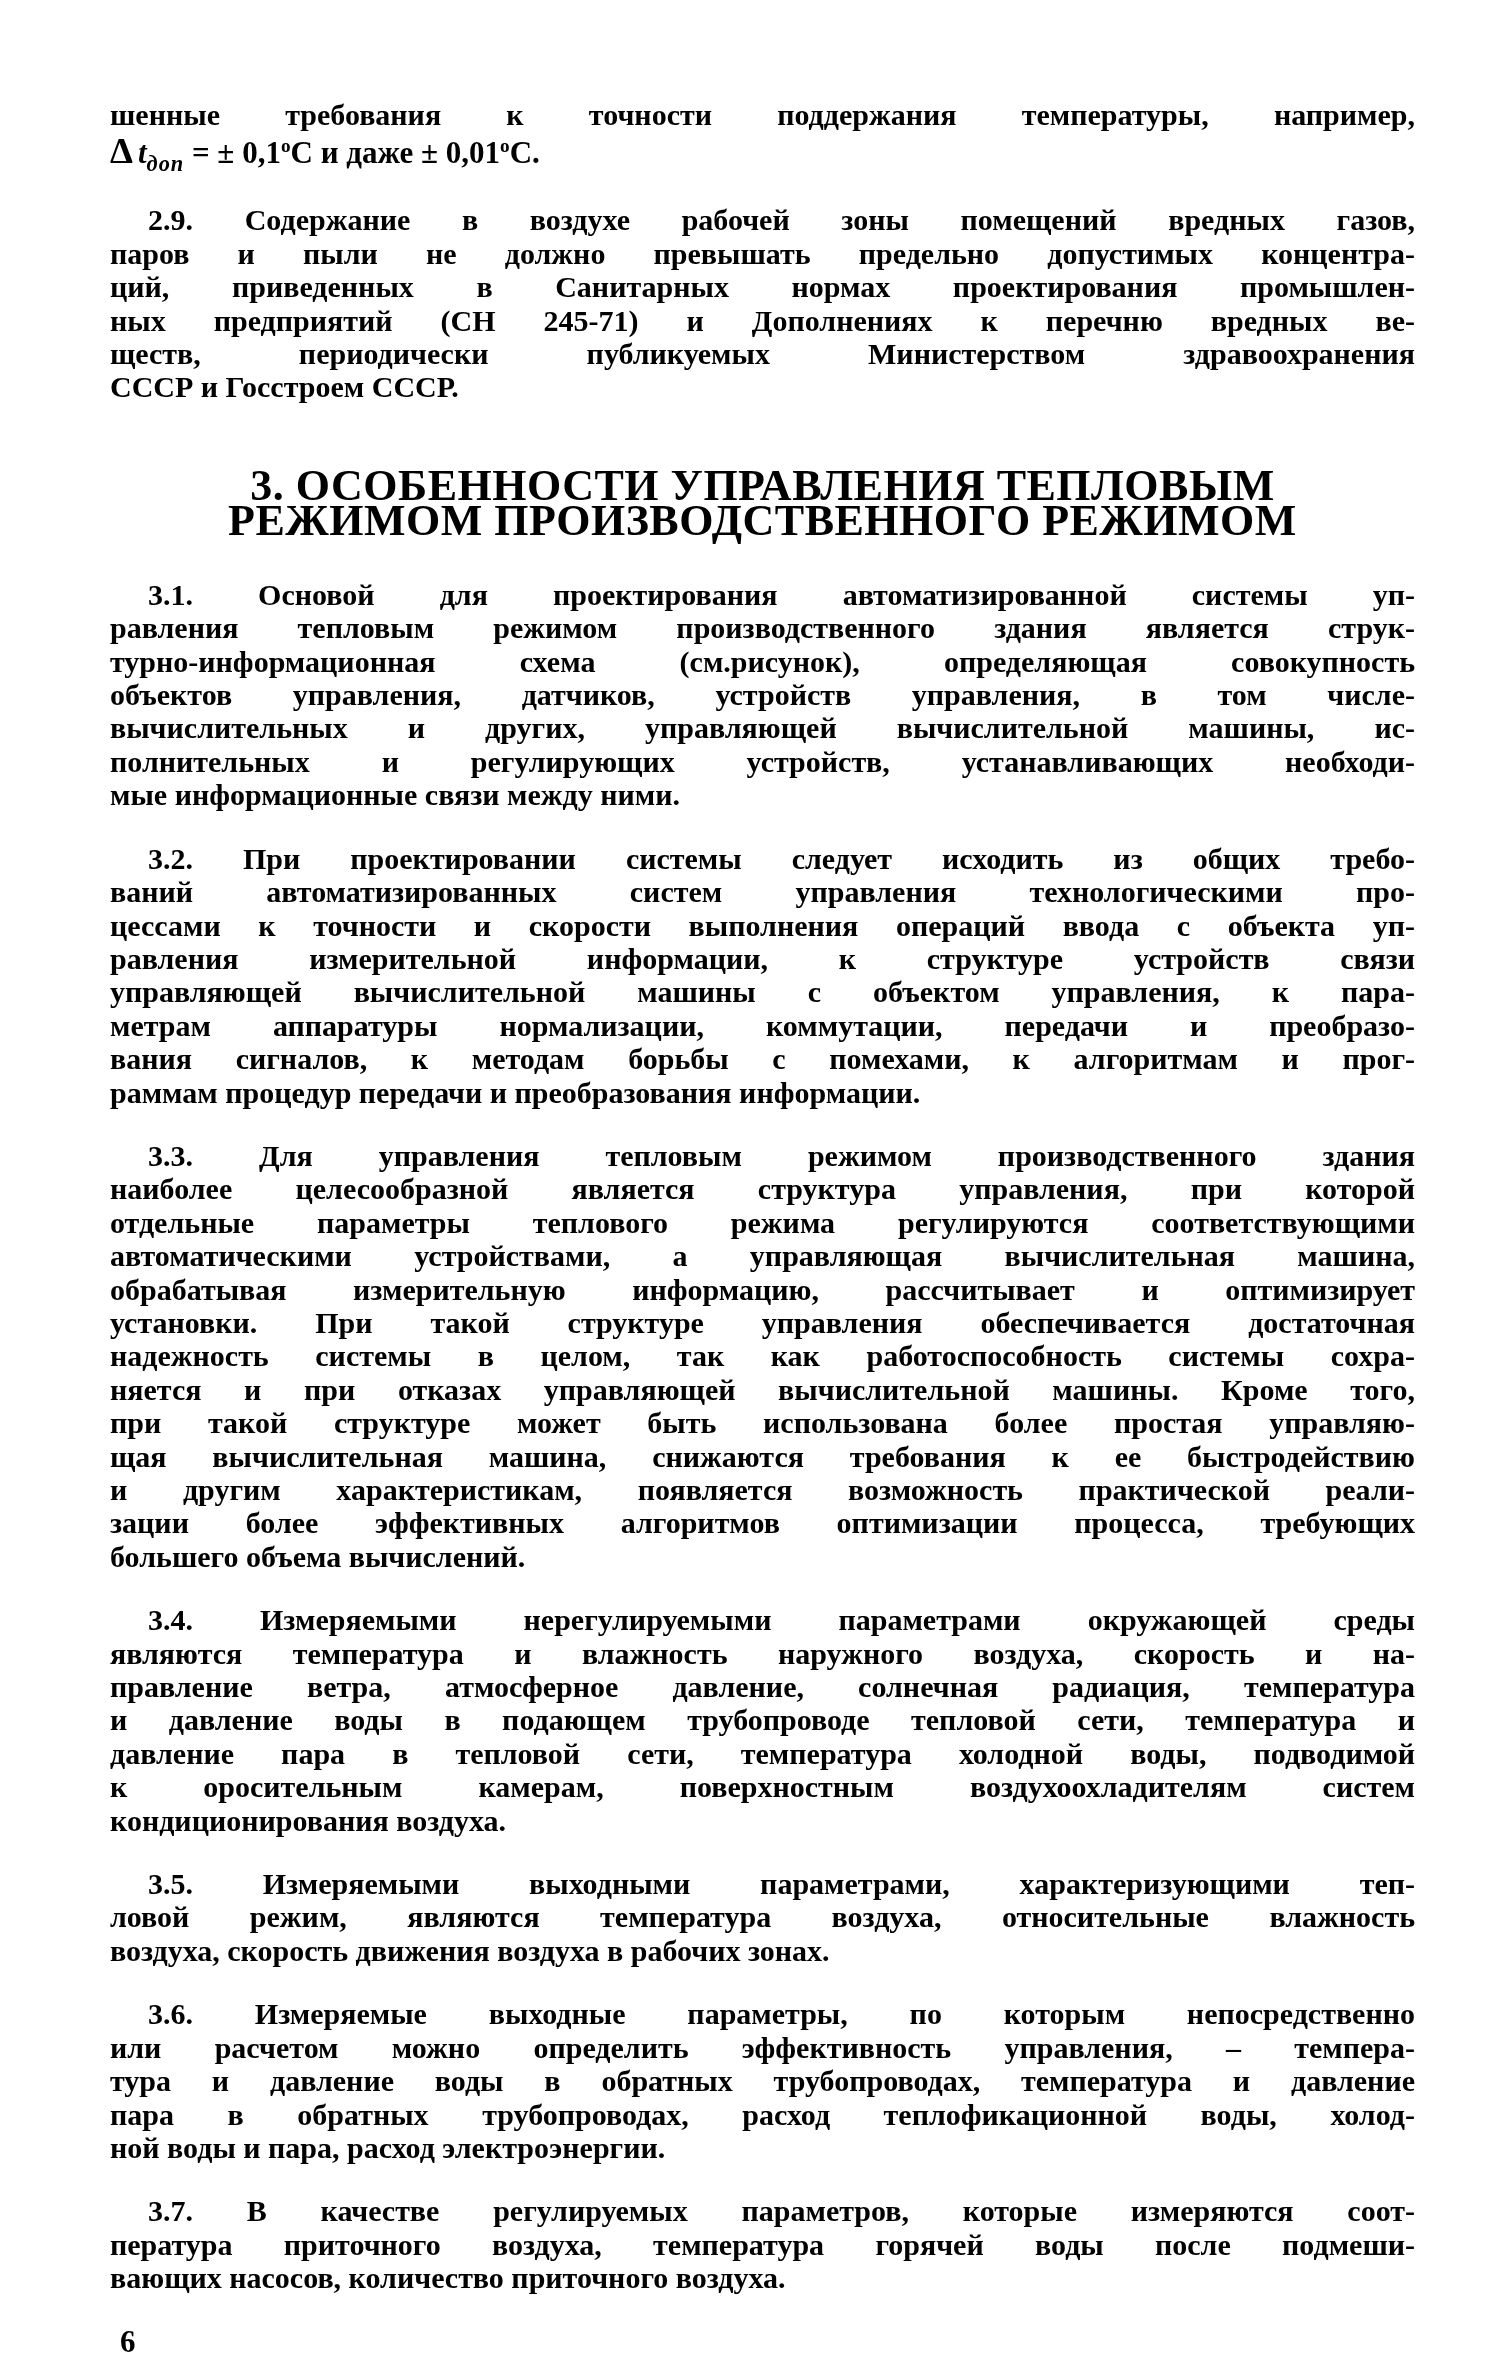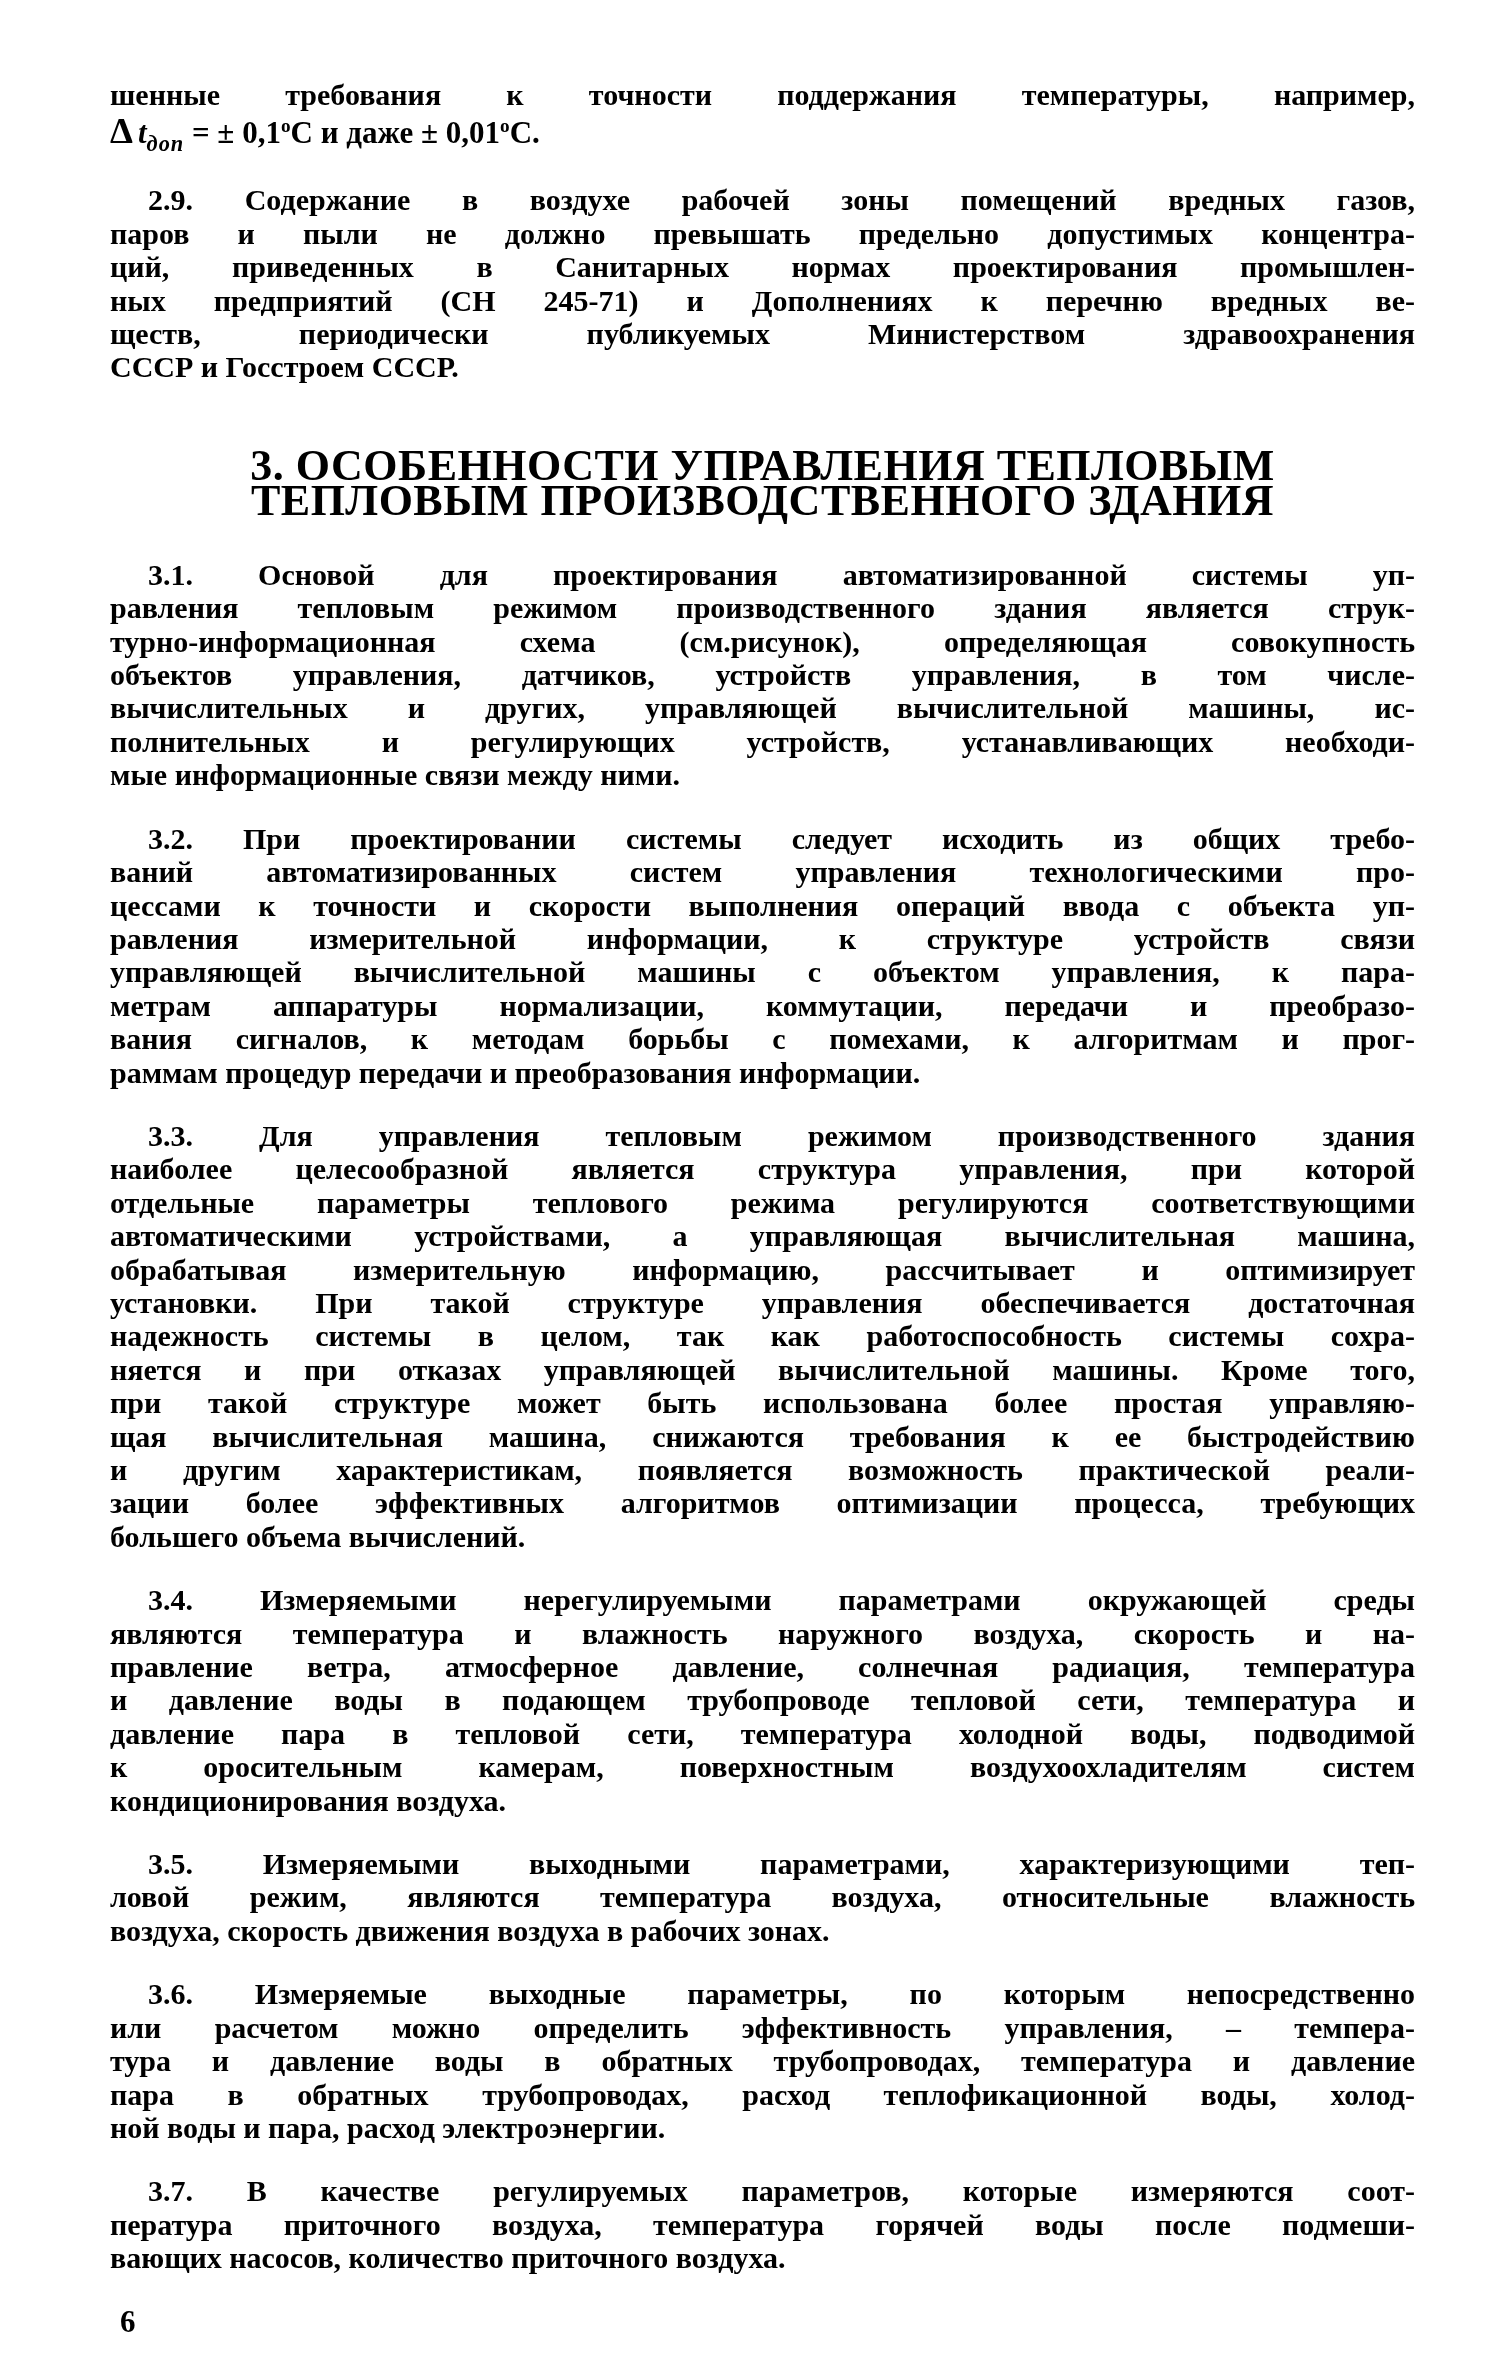--- a/index.html
+++ b/index.html
@@ -13,21 +13,21 @@
     position: relative;
     font-family: "Liberation Serif", "DejaVu Serif", serif;
     font-weight: 700;
     color: #000000;
     overflow: hidden;
   }
   .page {
     position: absolute;
     inset: 0;
     box-sizing: border-box;
-    padding: 78px 84px 0 110px;
+    padding: 98px 84px 0 110px;
   }
   .line {
     font-size: 30px;
     line-height: 33.4px;
     text-align: justify;
     text-align-last: justify;
     white-space: normal;
   }
   .line.last {
     text-align: left;
@@ -92,21 +92,21 @@
       <div class="line">2.9. Содержание в воздухе рабочей зоны помещений вредных газов,</div>
       <div class="line">паров и пыли не должно превышать предельно допустимых концентра-</div>
       <div class="line">ций, приведенных в Санитарных нормах проектирования промышлен-</div>
       <div class="line">ных предприятий (СН 245-71) и Дополнениях к перечню вредных ве-</div>
       <div class="line">ществ, периодически публикуемых Министерством здравоохранения</div>
       <div class="line last">СССР и Госстроем СССР.</div>
     </div>
 
   <div class="heading">
     <div>3. ОСОБЕННОСТИ УПРАВЛЕНИЯ ТЕПЛОВЫМ</div>
-    <div>ТЕПЛОВЫМ ПРОИЗВОДСТВЕННОГО ЗДАНИЯ</div>
+    <div>РЕЖИМОМ ПРОИЗВОДСТВЕННОГО РЕЖИМОМ</div>
   </div>
 
   <div class="block para">
       <div class="line">3.1. Основой для проектирования автоматизированной системы уп-</div>
       <div class="line">равления тепловым режимом производственного здания является струк-</div>
       <div class="line">турно-информационная схема (см.рисунок), определяющая совокупность</div>
       <div class="line">объектов управления, датчиков, устройств управления, в том числе-</div>
       <div class="line">вычислительных и других, управляющей вычислительной машины, ис-</div>
       <div class="line">полнительных и регулирующих устройств, устанавливающих необходи-</div>
       <div class="line last">мые информационные связи между ними.</div>

